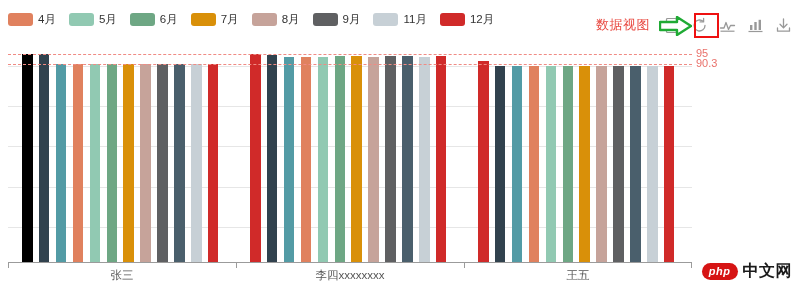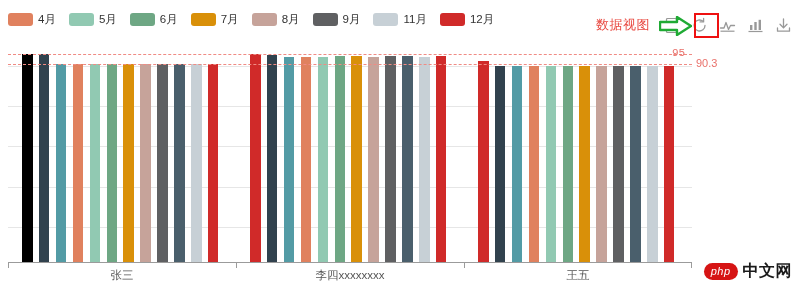--- a/index.html
+++ b/index.html
@@ -171,21 +171,21 @@
     right: 8px;
     bottom: 8px;
     display: flex;
     align-items: center;
     height: 22px;
   }
   .wm-badge {
     background: #d61414;
     color: #ffffff;
     font-size: 11px;
-    font-weight: normal;
+    font-weight: bold;
     font-style: italic;
     border-radius: 11px;
     padding: 2px 7px 3px 7px;
     line-height: 12px;
     letter-spacing: 0.5px;
   }
   .wm-text {
     margin-left: 5px;
     font-size: 16px;
     font-weight: bold;
@@ -321,21 +321,21 @@
         <div class="bar" style="left: 554.5px; width: 10.5px; height: 195.783px; background: rgb(110, 167, 132);"></div>
         <div class="bar" style="left: 571.4px; width: 10.5px; height: 195.783px; background: rgb(217, 144, 9);"></div>
         <div class="bar" style="left: 588.3px; width: 10.5px; height: 195.783px; background: rgb(198, 163, 154);"></div>
         <div class="bar" style="left: 605.2px; width: 10.5px; height: 195.783px; background: rgb(95, 96, 98);"></div>
         <div class="bar" style="left: 622.1px; width: 10.5px; height: 195.783px; background: rgb(74, 95, 108);"></div>
         <div class="bar" style="left: 639px; width: 10.5px; height: 195.783px; background: rgb(199, 208, 214);"></div>
         <div class="bar" style="left: 655.9px; width: 10.5px; height: 195.783px; background: rgb(208, 42, 41);"></div>
       </div>
     <div id="marklines">
         <div class="markline" style="bottom: 208.513px; border-top-color: rgb(240, 139, 132);"></div>
-        <div class="markline-label" style="bottom: 204.513px; left: 664px; font-family: Liberation Mono, monospace;">95</div>
+        <div class="markline-label" style="bottom: 204.513px; left: 688px;">95</div>
         <div class="markline" style="bottom: 198.197px; border-top-color: rgb(240, 139, 132);"></div>
         <div class="markline-label" style="bottom: 194.197px; left: 688px;">90.3</div>
       </div>
     <div class="axis-line"></div>
     <div id="axisticks">
         <div class="axis-tick" style="left: 0px;"></div>
         <div class="axis-tick" style="left: 228px;"></div>
         <div class="axis-tick" style="left: 456px;"></div>
         <div class="axis-tick" style="left: 683px;"></div>
       </div>

